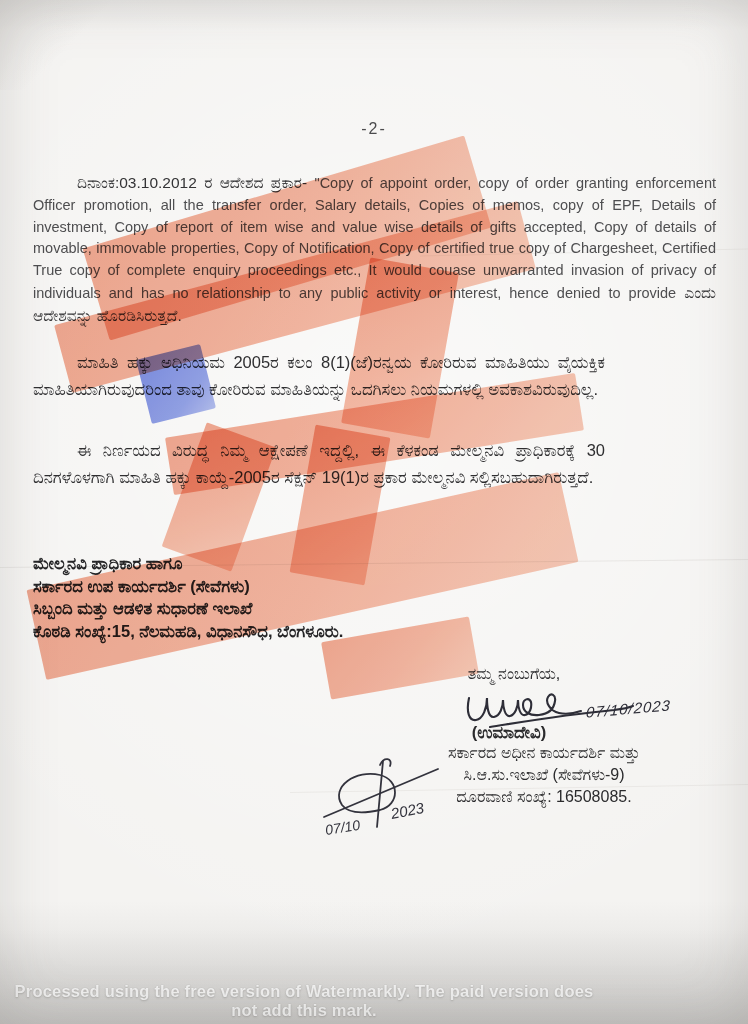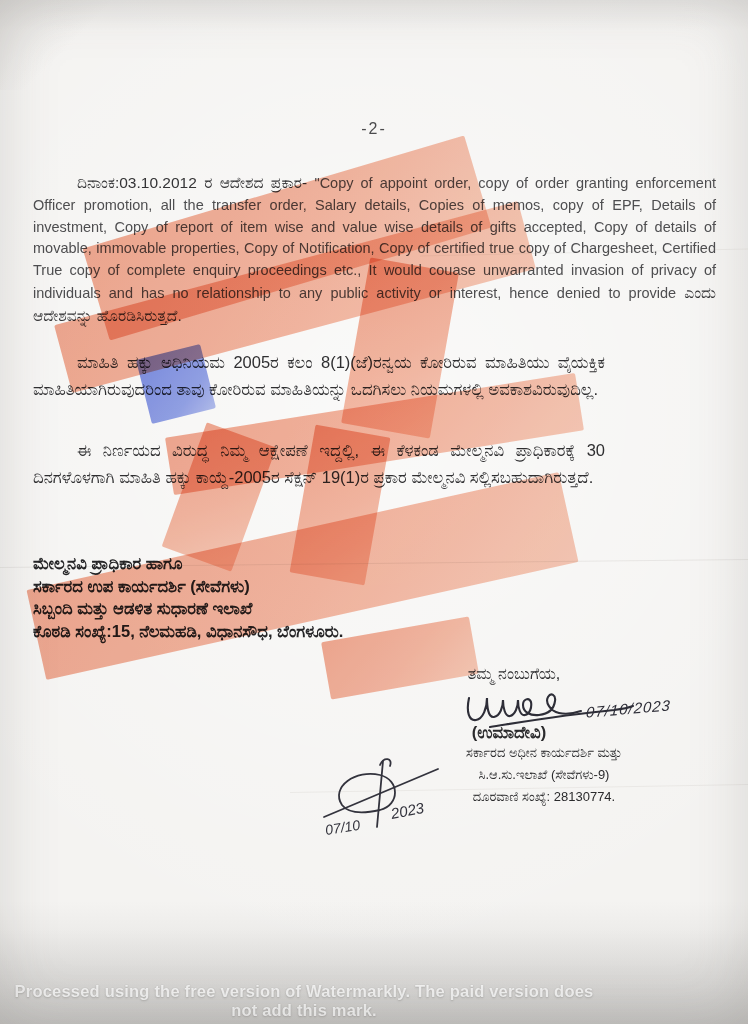--- a/index.html
+++ b/index.html
@@ -33,21 +33,21 @@
   .p1{left:33px;top:172px;width:683px;font-size:14.5px;line-height:21.8px;color:#4e4e50;text-indent:44px;}
   .p1 .kn{font-size:15.5px;color:#343436;}
   .kn-para{font-size:16.5px;line-height:27px;color:#2f2f31;text-indent:44px;}
   .p2{left:33px;top:349px;width:572px;}
   .p3{left:33px;top:437px;width:572px;}
   .addr{position:absolute;left:33px;top:552px;width:480px;
     font-size:16.5px;font-weight:bold;line-height:22.6px;color:#242426;}
   .signoff{position:absolute;left:368px;top:665px;width:352px;text-align:center;color:#2b2b2d;}
   .signoff .salut{font-size:16px;margin-bottom:2px;text-align:center;padding-right:60px;}
   .signoff .name{font-size:16.5px;font-weight:bold;margin-top:40px;padding-right:70px;}
-  .signoff .ln{font-size:13px;line-height:21.8px;}
+  .signoff .ln{font-size:16px;line-height:21.8px;}
   .sig-svg{position:absolute;left:462px;top:688px;}
   .sig-date{position:absolute;left:586px;top:700px;font-size:15px;color:#2e2e38;
     transform:rotate(-5deg) skewX(-8deg);font-style:italic;letter-spacing:1px;}
   .init-svg{position:absolute;left:320px;top:753px;}
 
   
   .stamp{position:absolute;mix-blend-mode:multiply;opacity:0.92;border-radius:2px;
     background:linear-gradient(140deg,#f2a38a 0%,#f6b29b 55%,#f9c6b2 100%);}
   .s1{left:88px; top:190px; width:398px; height:96px; transform:rotate(-16.5deg);}
   .s2{left:55px; top:262px; width:480px; height:70px; transform:rotate(-15deg);}
@@ -90,21 +90,21 @@
     <div>ಸರ್ಕಾರದ ಉಪ ಕಾರ್ಯದರ್ಶಿ (ಸೇವೆಗಳು)</div>
     <div>ಸಿಬ್ಬಂದಿ ಮತ್ತು ಆಡಳಿತ ಸುಧಾರಣೆ ಇಲಾಖೆ</div>
     <div>ಕೊಠಡಿ ಸಂಖ್ಯೆ:15, ನೆಲಮಹಡಿ, ವಿಧಾನಸೌಧ, ಬೆಂಗಳೂರು.</div>
   </div>
 
   <div class="signoff">
     <div class="salut">ತಮ್ಮ ನಂಬುಗೆಯ,</div>
     <div class="name">(ಉಮಾದೇವಿ)</div>
     <div class="ln">ಸರ್ಕಾರದ ಅಧೀನ ಕಾರ್ಯದರ್ಶಿ ಮತ್ತು</div>
     <div class="ln">ಸಿ.ಆ.ಸು.ಇಲಾಖೆ (ಸೇವೆಗಳು-9)</div>
-    <div class="ln">ದೂರವಾಣಿ ಸಂಖ್ಯೆ: 28130774.</div>
+    <div class="ln">ದೂರವಾಣಿ ಸಂಖ್ಯೆ: 16508085.</div>
   </div>
 
   <svg class="sig-svg" width="175" height="50" viewBox="0 0 175 50">
     <g fill="none" stroke="#2e2e38" stroke-width="2.1" stroke-linecap="round">
       <path d="M7,10 C4,24 7,33 14,32 C21,31 25,20 25,10 C25,18 26,30 32,29 C38,28 41,19 41,12 C41,19 43,29 48,28 C53,27 56,19 56,12 C56,19 58,28 63,27 C68,26 70,19 69,14 C67,9 61,11 61,17 C61,24 68,28 77,27 C86,26 92,21 93,13 C94,7 89,4 86,9 C83,14 88,23 97,25 C106,27 113,25 119,23"></path>
       <path d="M28,39 C60,34 100,27 152,22 C160,21 166,20 171,18"></path>
     </g>
   </svg>
   <div class="sig-date">07/10/2023</div>
 

